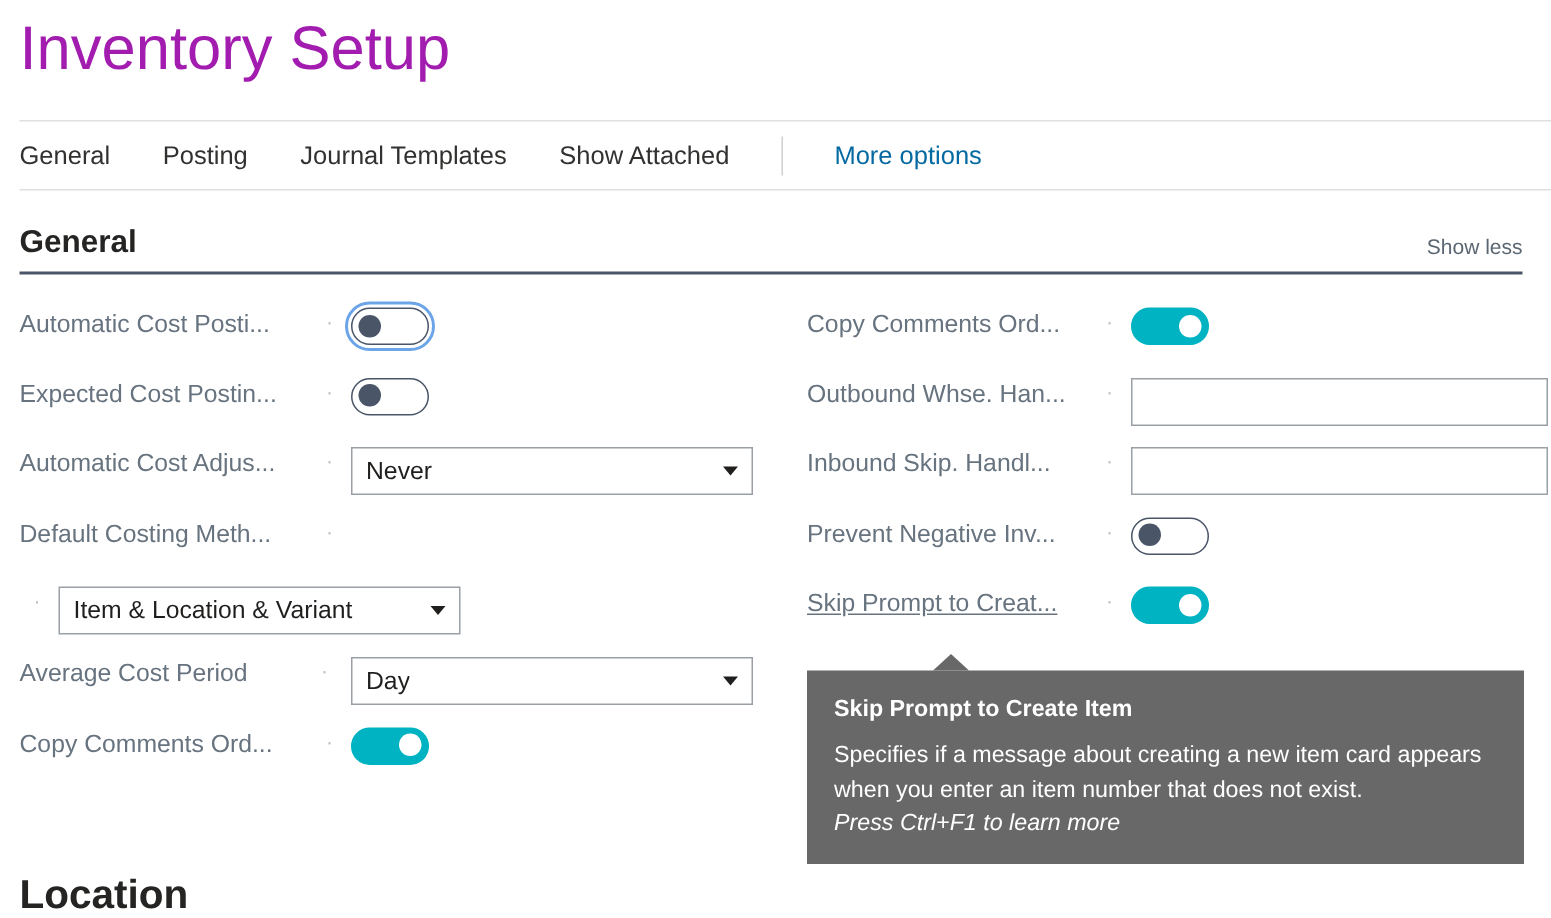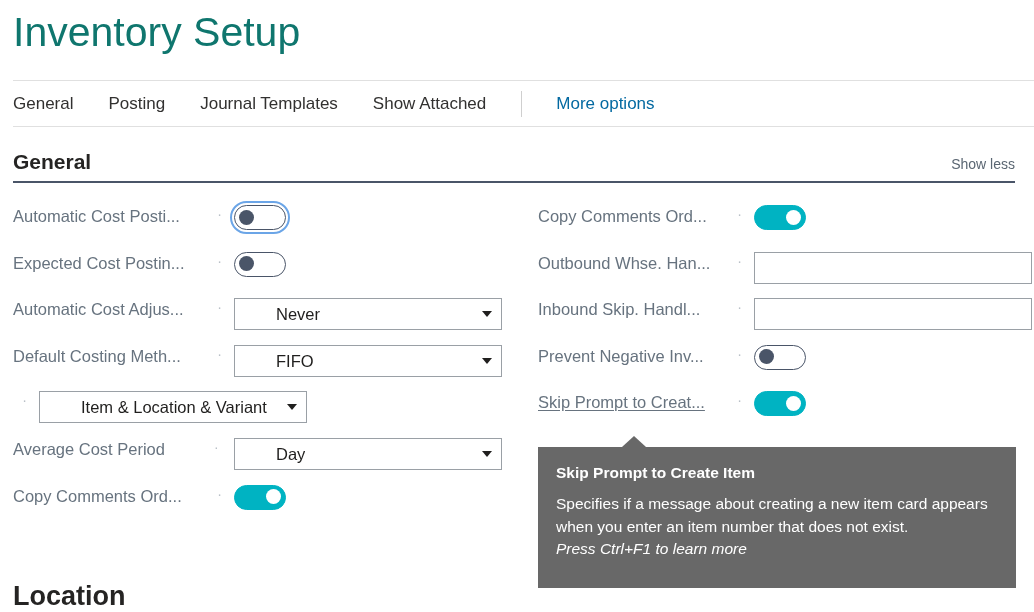--- a/index.html
+++ b/index.html
@@ -12,21 +12,21 @@
   }
 
   #root { position: relative; width: 1034px; height: 612px; background: #fff; }
 
   
   .page-title {
     position: absolute;
     left: 13px; top: 6px;
     font-size: 41px;
     font-weight: 300;
-    color: #0f766e;
+    color: #a21caf;
     letter-spacing: 0px;
     line-height: 52px;
     white-space: nowrap;
   }
 
   
   .rule {
     position: absolute;
     left: 13px;
     width: 1021px;
@@ -190,21 +190,20 @@
 
   
   .select {
     position: relative;
     width: 268px; height: 32px;
     border: 1px solid #9aa0a6;
     background: #fff;
     display: flex;
     align-items: center;
     cursor: pointer;
-    padding-left: 32px;
   }
   .select .val {
     font-size: 16.5px;
     color: #201f1e;
     padding-left: 9px;
     line-height: 22px;
     white-space: nowrap;
     overflow: hidden;
   }
   .select .caret {
@@ -227,21 +226,21 @@
     outline: none;
   }
 
   
   .tooltip {
     position: absolute;
     left: 538px; top: 447px;
     width: 478px;
     background: #686868;
     color: #ffffff;
-    padding: 15px 18px 28px 18px;
+    padding: 15px 18px 16px 18px;
     z-index: 50;
   }
   .tooltip .tarrow {
     position: absolute;
     left: 84px; top: -11px;
     width: 0; height: 0;
     border-left: 12px solid transparent;
     border-right: 12px solid transparent;
     border-bottom: 11px solid #686868;
   }
@@ -306,26 +305,20 @@
           <div class="control">
             <div class="select">
               <div class="val">Never</div>
               <div class="caret"></div>
             </div>
           </div>
         </div>
         <div class="field">
           <div class="flabel">Default Costing Meth...</div>
           <div class="dots">·</div>
-          <div class="control">
-            <div class="select">
-              <div class="val">FIFO</div>
-              <div class="caret"></div>
-            </div>
-          </div>
         </div>
         <div class="field">
           <div class="dots">·</div>
           <div class="control">
             <div class="select">
               <div class="val">Item &amp; Location &amp; Variant</div>
               <div class="caret"></div>
             </div>
           </div>
         </div>

